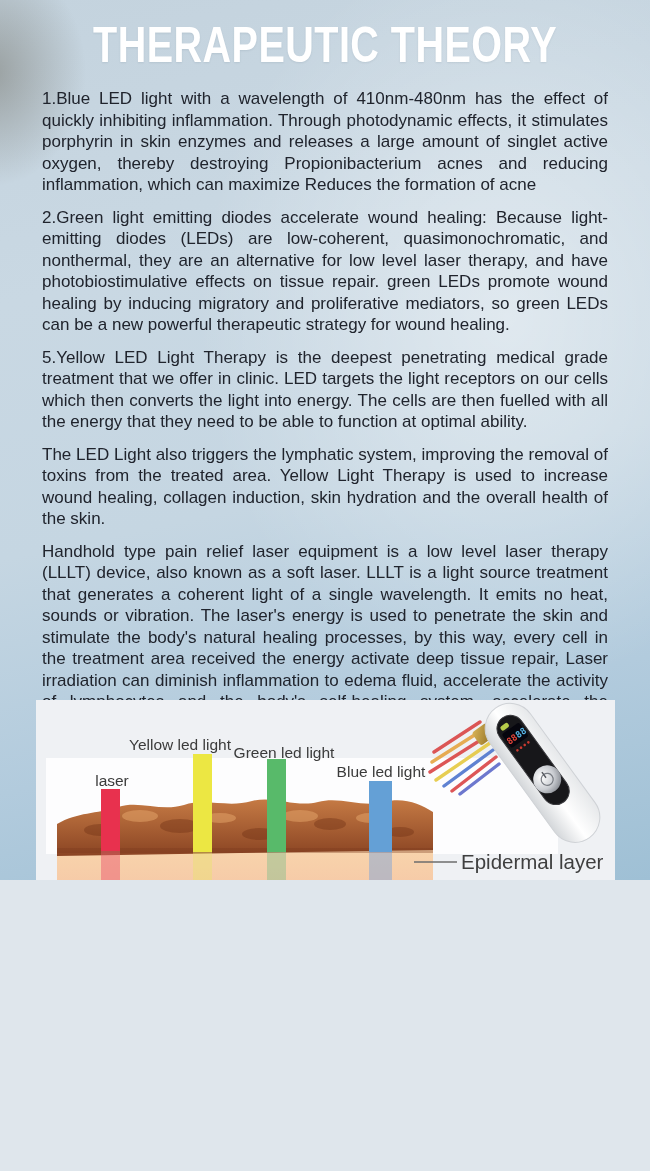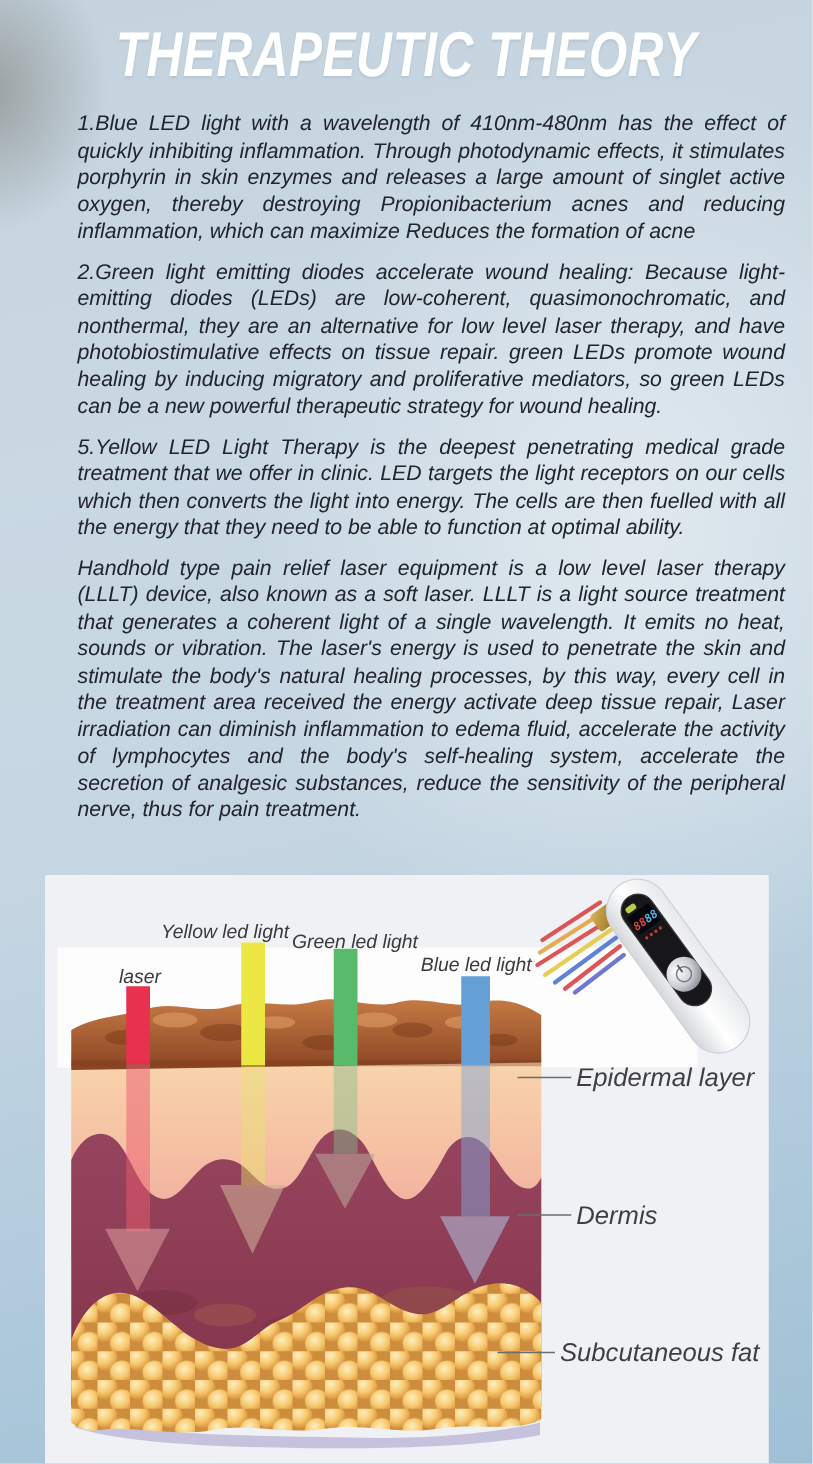--- a/index.html
+++ b/index.html
@@ -1,33 +1,32 @@
 <!DOCTYPE html>
 <html><head>
 <meta charset="utf-8">
 <style>
   html,body{margin:0;padding:0;background:#dfe6ec;}
   .page{
-    position:relative;width:650px;height:1171px;overflow:hidden;margin:0 auto;
+    position:relative;width:650px;height:880px;overflow:hidden;margin:0 auto;
     font-family:"Liberation Sans",sans-serif;
     background:
       radial-gradient(95px 115px at -8px 72px, rgba(118,118,110,.55), rgba(118,118,110,0) 99%),
       radial-gradient(430px 520px at 78% 36%, rgba(255,255,255,.45), rgba(255,255,255,0) 72%),
       linear-gradient(168deg,#c4d3de 0%,#c9d8e3 30%,#c5d6e2 55%,#b2cbdd 78%,#9fc0d5 100%);
-    font-style: italic;
   }
   .title{
     position:absolute;top:16px;left:0;width:650px;text-align:center;
     font-size:43px;font-weight:bold;color:#ffffff;letter-spacing:.5px;
     transform:scale(.92,1.18);transform-origin:center top;
     text-shadow:0 1px 2px rgba(40,60,80,.10);white-space:nowrap;
   }
   .text-block{
     position:absolute;left:42px;top:88px;width:566px;
-    color:#20242d;font-size:17px;line-height:21.5px;text-align:justify;margin-left:20px;
+    color:#20242d;font-size:17px;line-height:21.5px;text-align:justify;
   }
   .text-block p{margin:0 0 11px 0;}
   .panel{
     position:absolute;left:36px;top:700px;width:579px;height:471px;
     background:#eff1f4;
   }
   .diagram-svg{position:absolute;left:36px;top:700px;width:579px;height:471px;display:block;}
   .light-label{font-size:15.5px;fill:#3b3b3b;}
   .layer-label{font-size:20.5px;fill:#3f3f3f;}
   .seg{font-family:"DejaVu Sans Mono",monospace;font-size:9px;font-weight:bold;}
@@ -36,20 +35,21 @@
 <body>
 
 <div class="page">
 
   <div class="title">THERAPEUTIC THEORY</div>
 
   <div class="text-block">
     <p>1.Blue LED light with a wavelength of 410nm-480nm has the effect of quickly inhibiting inflammation. Through photodynamic effects, it stimulates porphyrin in skin enzymes and releases a large amount of singlet active oxygen, thereby destroying Propionibacterium acnes and reducing inflammation, which can maximize Reduces the formation of acne</p>
     <p>2.Green light emitting diodes accelerate wound healing: Because light-emitting diodes (LEDs) are low-coherent, quasimonochromatic, and nonthermal, they are an alternative for low level laser therapy, and have photobiostimulative effects on tissue repair. green LEDs promote wound healing by inducing migratory and proliferative mediators, so green LEDs can be a new powerful therapeutic strategy for wound healing.</p>
     <p>5.Yellow LED Light Therapy is the deepest penetrating medical grade treatment that we offer in clinic. LED targets the light receptors on our cells which then converts the light into energy. The cells are then fuelled with all the energy that they need to be able to function at optimal ability.</p>
+    <p>The LED Light also triggers the lymphatic system, improving the removal of toxins from the treated area. Yellow Light Therapy is used to increase wound healing, collagen induction, skin hydration and the overall health of the skin.</p>
     <p>Handhold type pain relief laser equipment is a low level laser therapy (LLLT) device, also known as a soft laser. LLLT is a light source treatment that generates a coherent light of a single wavelength. It emits no heat, sounds or vibration. The laser's energy is used to penetrate the skin and stimulate the body's natural healing processes, by this way, every cell in the treatment area received the energy activate deep tissue repair, Laser irradiation can diminish inflammation to edema fluid, accelerate the activity of lymphocytes and the body's self-healing system, accelerate the secretion of analgesic substances, reduce the sensitivity of the peripheral nerve, thus for pain treatment.</p>
   </div>
 
   <div class="panel"></div>
 
   <svg class="diagram-svg" viewBox="36 700 579 471">
     <defs>
       <linearGradient id="epiG" x1="0" y1="0" x2="0" y2="1">
         <stop offset="0%" stop-color="#f8d6ac"></stop>
         <stop offset="45%" stop-color="#f5c1a4"></stop>

